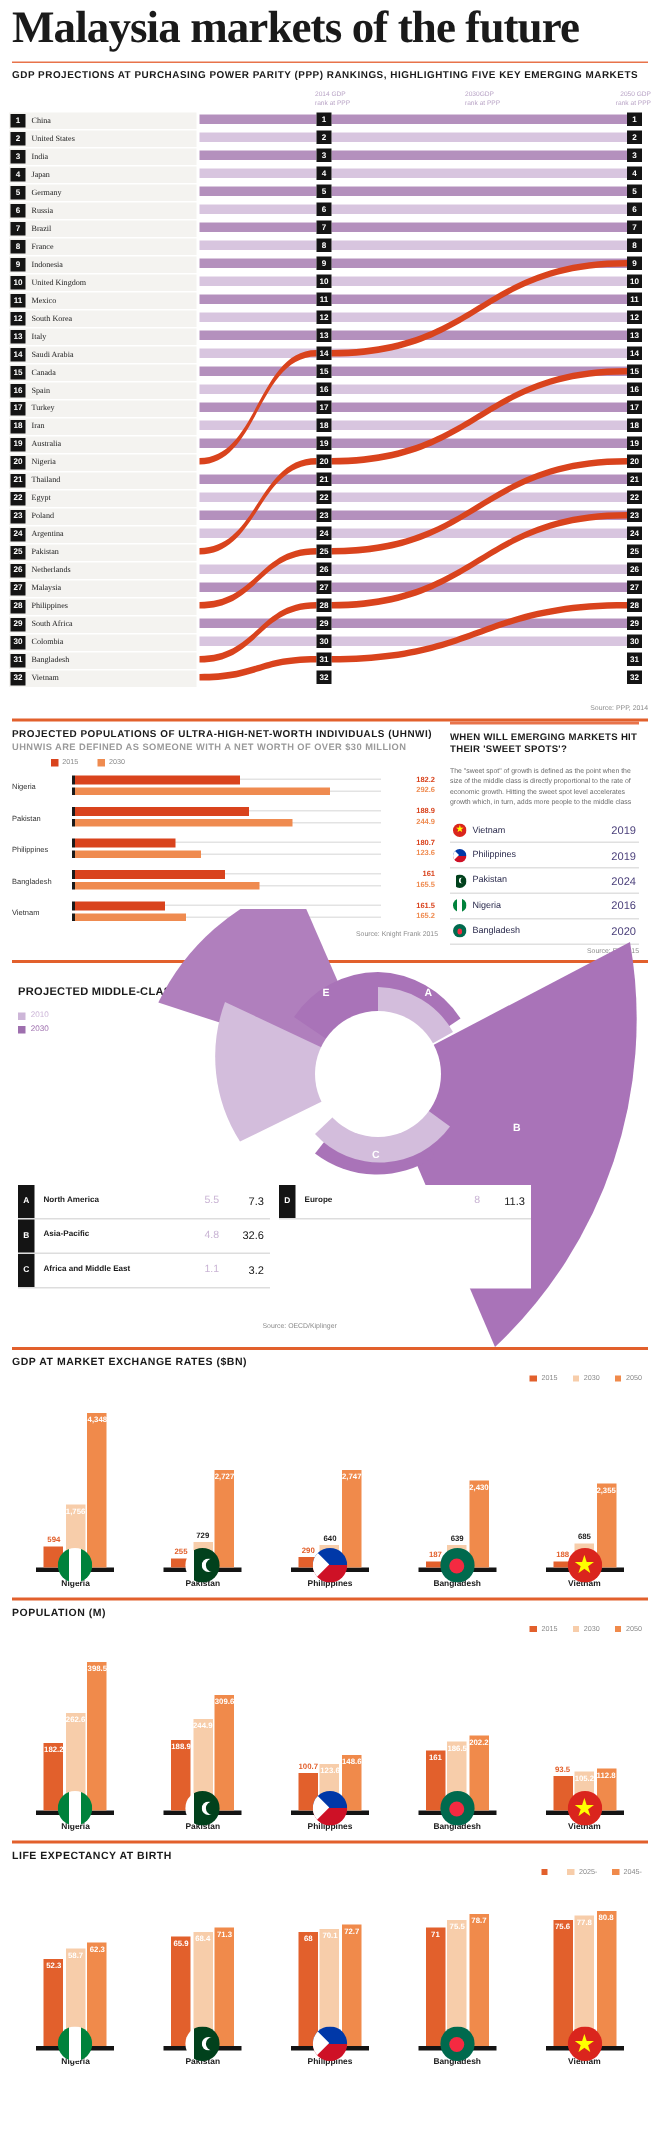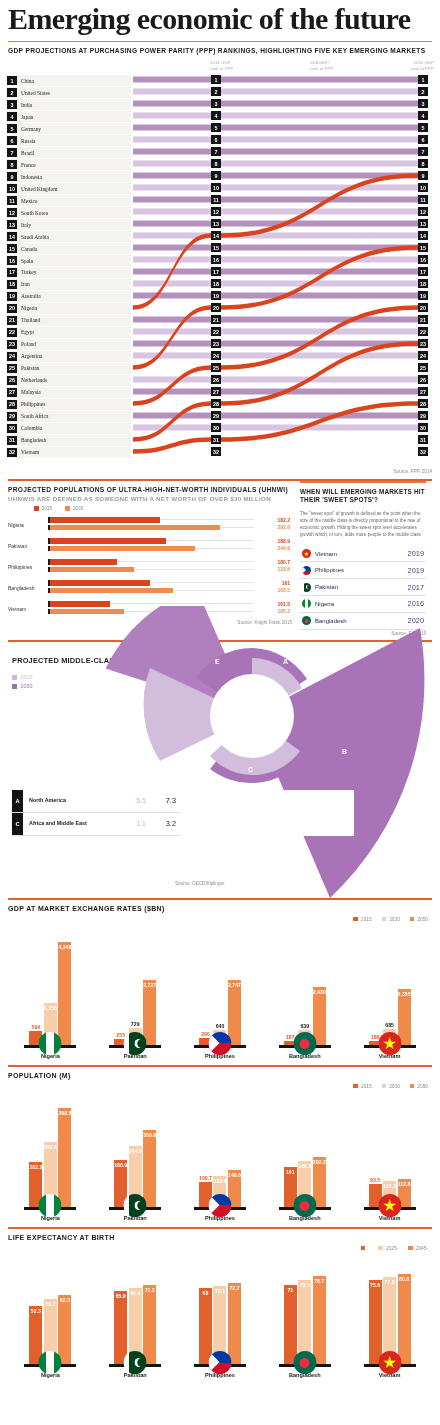--- a/index.html
+++ b/index.html
@@ -101,21 +101,21 @@
   .grp { width:64px; position:relative; }
   .grp-bars { display:flex; align-items:flex-end; justify-content:center; gap:1.5px; position:relative; }
   .bar { width:13px; position:relative; }
   .grp-base { height:2.2px; background:#141414; margin:0 6px; }
   .grp-name { text-align:center; font-size:5.6px; font-weight:bold; padding-top:5px; }
   .grp-flag { position:absolute; bottom:-10px; left:50%; transform:translateX(-50%); width:23px; height:23px; border-radius:50%; overflow:hidden; z-index:3; }
 </style>
 </head>
 <body>
 
-<div class="hl-title">Emerging economic of the future</div>
+<div class="hl-title">Malaysia markets of the future</div>
 <div class="rule-orange"></div>
 <div class="sec-head">GDP PROJECTIONS AT PURCHASING POWER PARITY (PPP) RANKINGS, HIGHLIGHTING FIVE KEY EMERGING MARKETS</div>
 
 <div class="sankey">
   <div class="col-hdr" style="left:210px;top:2px;">
     <div>2014 GDP</div>
     <div>rank at PPP</div>
   </div>
   <div class="col-hdr" style="left:310px;top:2px;">
     <div>2030GDP</div>
@@ -527,21 +527,21 @@
                <span class="yr">2019</span>
         </div>
         <div class="sweet-row">
           <span class="nm">
             <span class="flag" style="width:9px;height:9px">
               <span style="position:absolute;inset:0;background:linear-gradient(90deg,#fff 0 25%,#01411c 25%)"></span>
               <span style="position:absolute;left:48%;top:28%;width:3.6px;height:3.6px;border-radius:50%;box-shadow:inset 1.08px 0 0 #fff"></span>
             </span>
             <span>Pakistan</span>
           </span>
-               <span class="yr">2017</span>
+               <span class="yr">2024</span>
         </div>
         <div class="sweet-row">
           <span class="nm">
             <span class="flag" style="width:9px;height:9px">
               <span style="position:absolute;inset:0;background:linear-gradient(90deg,#00823b 0 33%,#fff 33% 67%,#00823b 67%)"></span>
             </span>
             <span>Nigeria</span>
           </span>
                <span class="yr">2016</span>
         </div>
@@ -602,27 +602,39 @@
 
   <div class="mc-tables">
     <div class="mc-tbl" id="mc-left">
         <div class="mc-tr">
           <span class="mc-key">A</span>
       <span class="mc-nm">North America</span>
       <span class="mc-v1">5.5</span>
       <span class="mc-v2">7.3</span>
         </div>
         <div class="mc-tr">
+          <span class="mc-key">B</span>
+      <span class="mc-nm">Asia-Pacific</span>
+      <span class="mc-v1">4.8</span>
+      <span class="mc-v2">32.6</span>
+        </div>
+        <div class="mc-tr">
           <span class="mc-key">C</span>
       <span class="mc-nm">Africa and Middle East</span>
       <span class="mc-v1">1.1</span>
       <span class="mc-v2">3.2</span>
         </div>
       </div>
     <div class="mc-tbl" id="mc-right">
+        <div class="mc-tr">
+          <span class="mc-key">D</span>
+      <span class="mc-nm">Europe</span>
+      <span class="mc-v1">8</span>
+      <span class="mc-v2">11.3</span>
+        </div>
       </div>
   </div>
   <div class="src" style="position:absolute;left:175px;top:238px;">Source: OECD/Kiplinger</div>
 </div>
 
 <div id="bar-charts">
     <div>
     <div class="rule-orange thick" style="margin-top:6px;"></div>
     <div class="sec-head" style="font-size:7px;">GDP AT MARKET EXCHANGE RATES ($BN)</div>
     <div class="bc">

